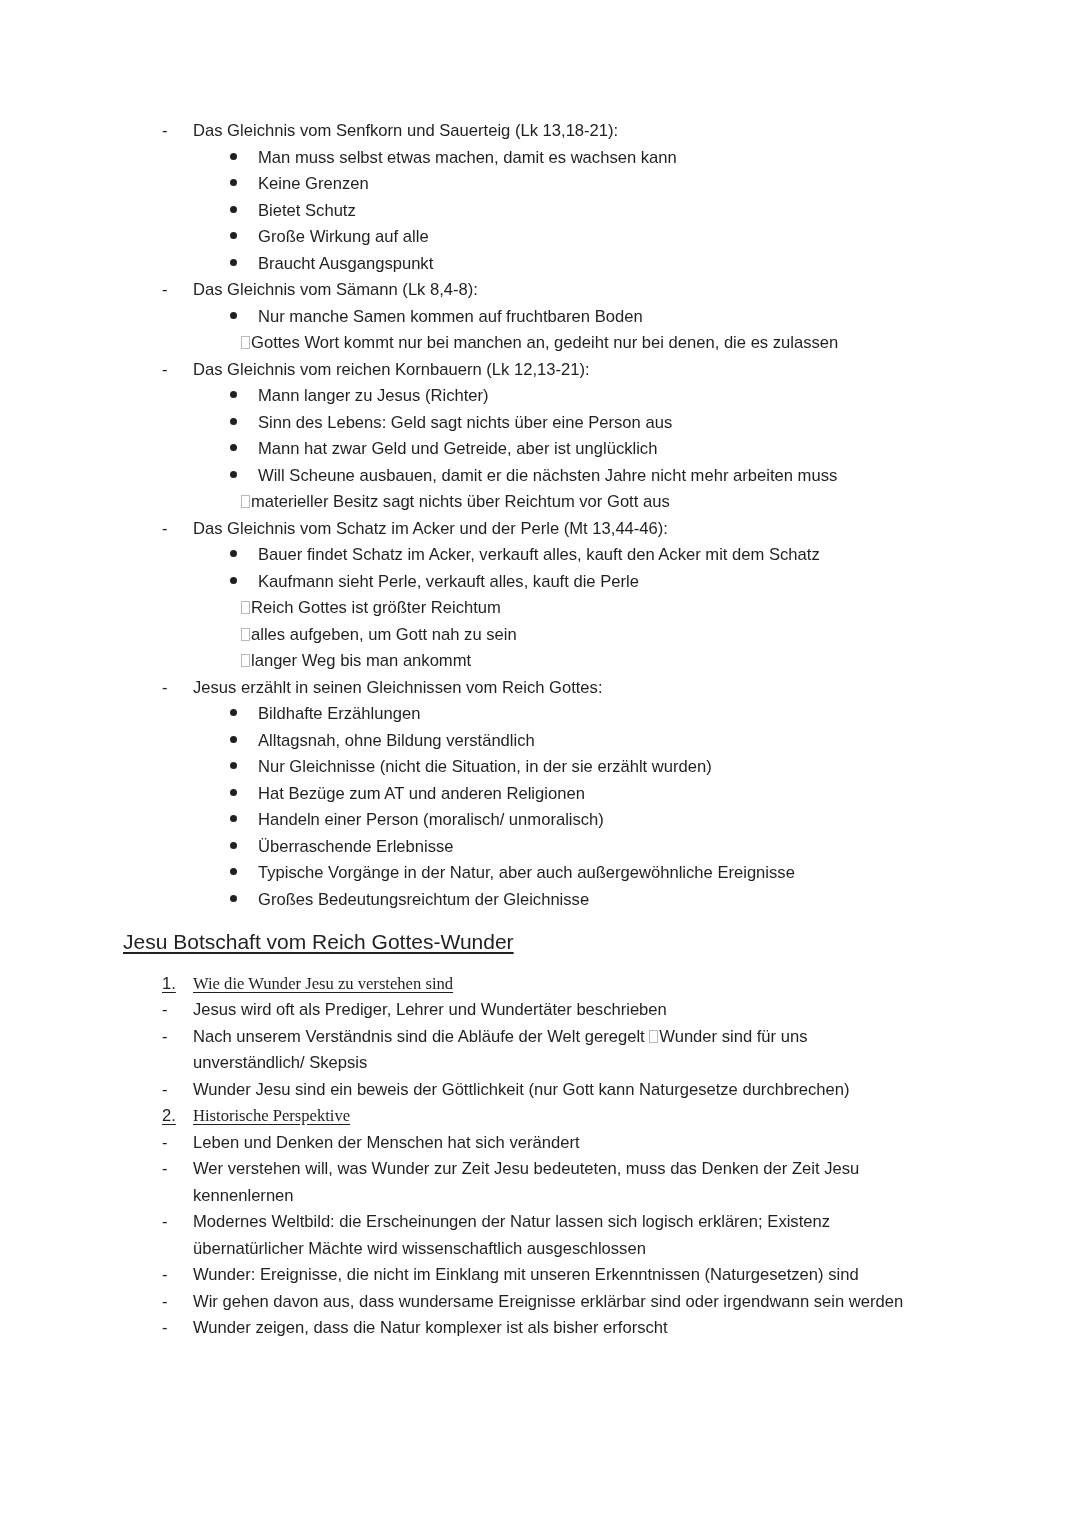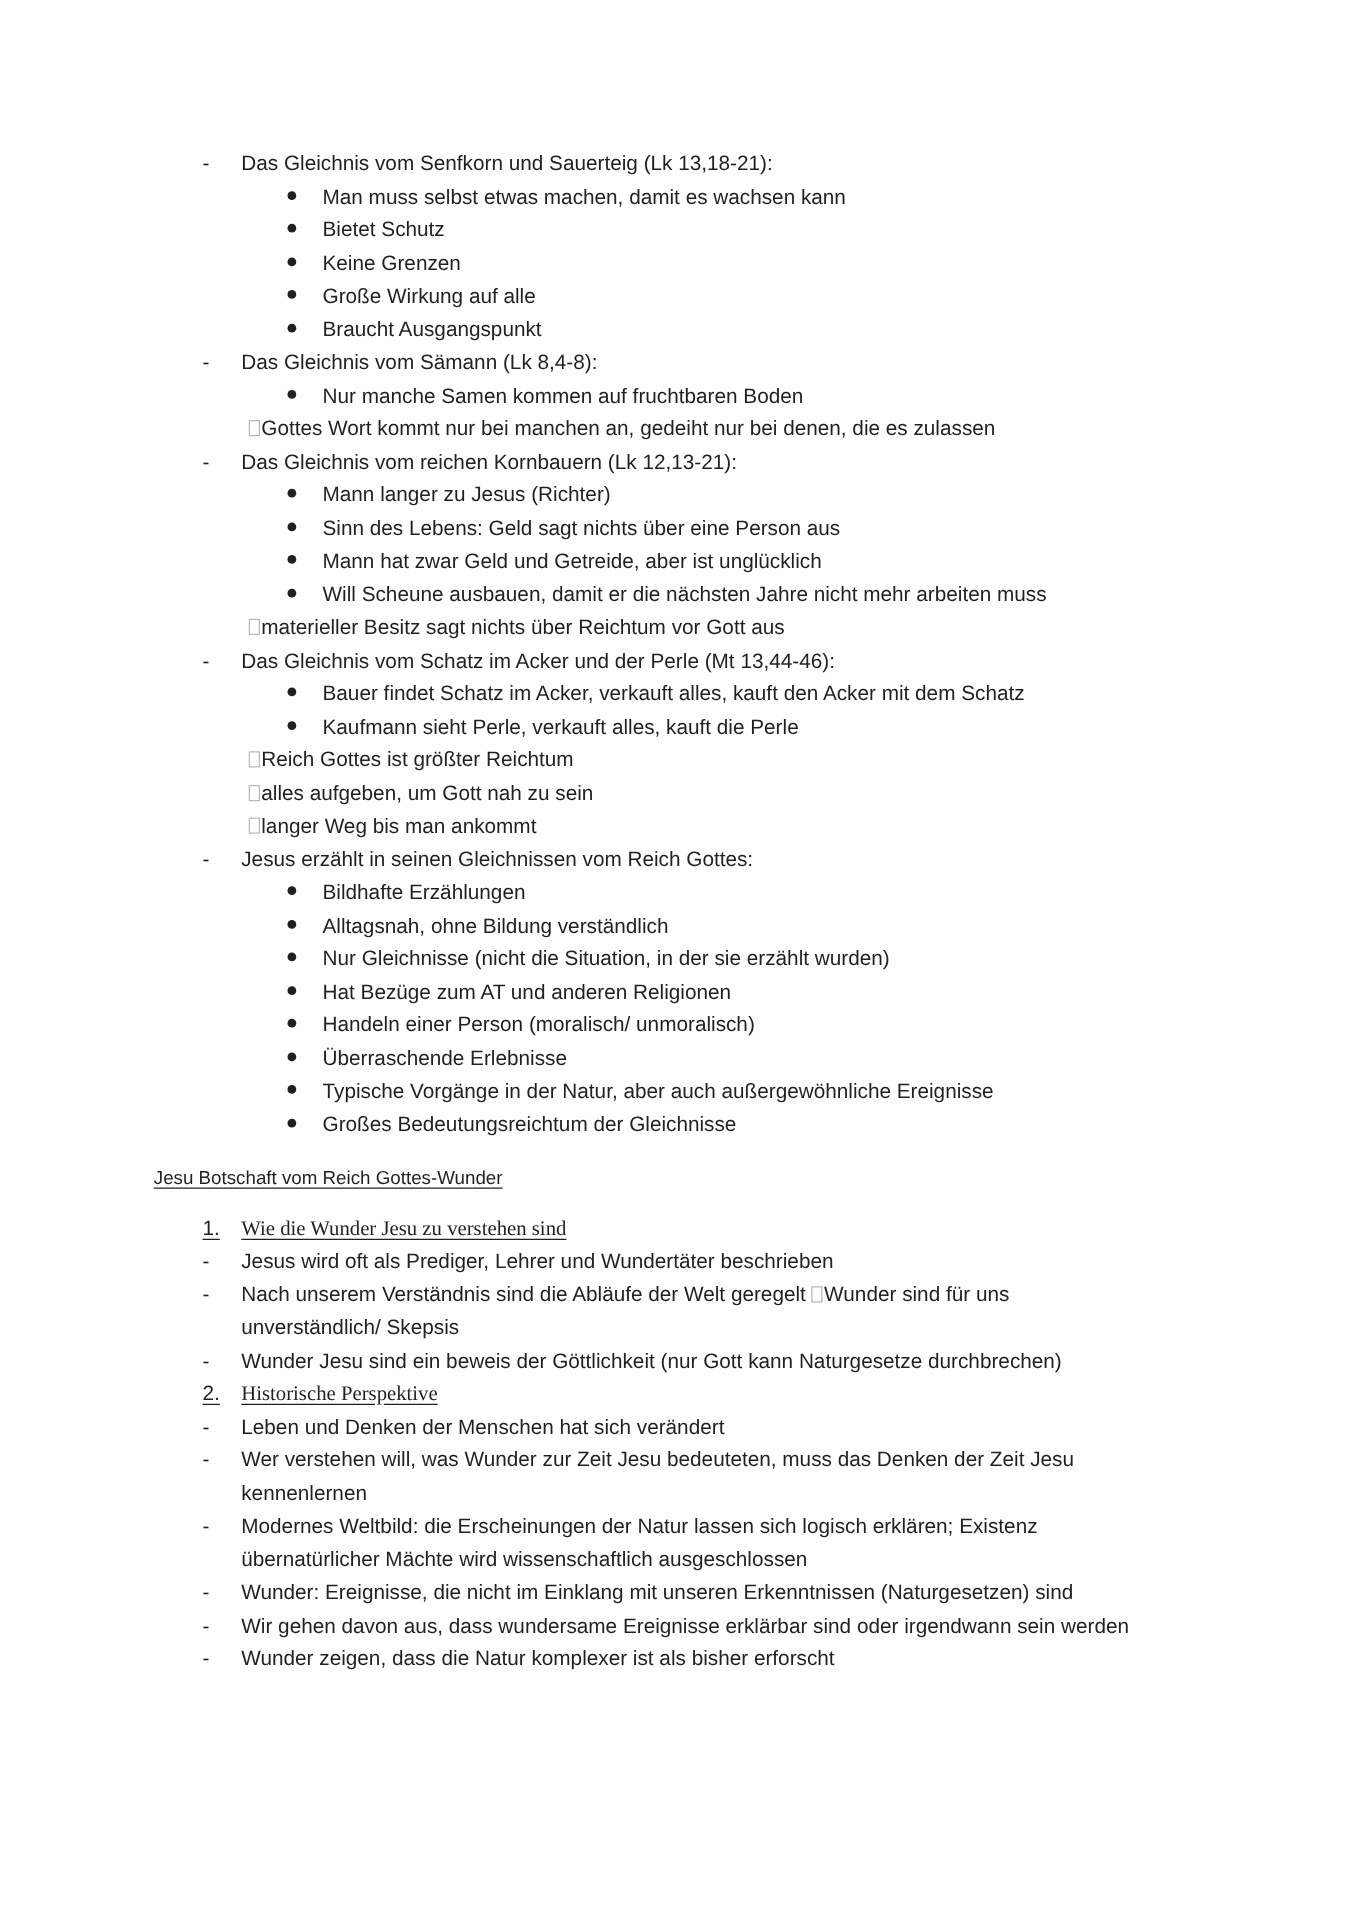--- a/index.html
+++ b/index.html
@@ -73,21 +73,21 @@
     height: 7px;
     border-radius: 50%;
     background: #231f20;
     vertical-align: middle;
     position: relative;
     top: -2px;
   }
 
   
   .note {
-    margin-left: 76px;           
+    margin-left: 118px;           
     line-height: 26.5px;
   }
 
   
   .tofu {
     display: inline-block;
     width: 9px;
     height: 13px;
     border: 1px solid #b9b9ba;
     box-sizing: border-box;
@@ -106,21 +106,21 @@
   }
   .numrow > .marker {
     width: 31px;
     text-decoration: underline;
     text-underline-offset: 3px;
   }
 
   
   .section-heading {
     margin: 0 0 0 0;
-    font-size: 15px;
+    font-size: 21px;
     font-weight: normal;
     line-height: 26.5px;
     text-decoration: underline;
     text-underline-offset: 3px;
     display: inline-block;
   }
 
   .spacer-sm { height: 13px; }
   .spacer-md { height: 16px; }
 </style>
@@ -133,25 +133,25 @@
     <div class="row lvl1">
       <span class="marker">-</span>
       <span class="row-text">Das Gleichnis vom Senfkorn und Sauerteig (Lk 13,18-21):</span>
     </div>
     <div class="row lvl2">
       <span class="marker"><span class="dot"></span></span>
       <span class="row-text">Man muss selbst etwas machen, damit es wachsen kann</span>
     </div>
     <div class="row lvl2">
       <span class="marker"><span class="dot"></span></span>
+      <span class="row-text">Keine Grenzen</span>
+    </div>
+    <div class="row lvl2">
+      <span class="marker"><span class="dot"></span></span>
       <span class="row-text">Bietet Schutz</span>
-    </div>
-    <div class="row lvl2">
-      <span class="marker"><span class="dot"></span></span>
-      <span class="row-text">Keine Grenzen</span>
     </div>
     <div class="row lvl2">
       <span class="marker"><span class="dot"></span></span>
       <span class="row-text">Große Wirkung auf alle</span>
     </div>
     <div class="row lvl2">
       <span class="marker"><span class="dot"></span></span>
       <span class="row-text">Braucht Ausgangspunkt</span>
     </div>
 

